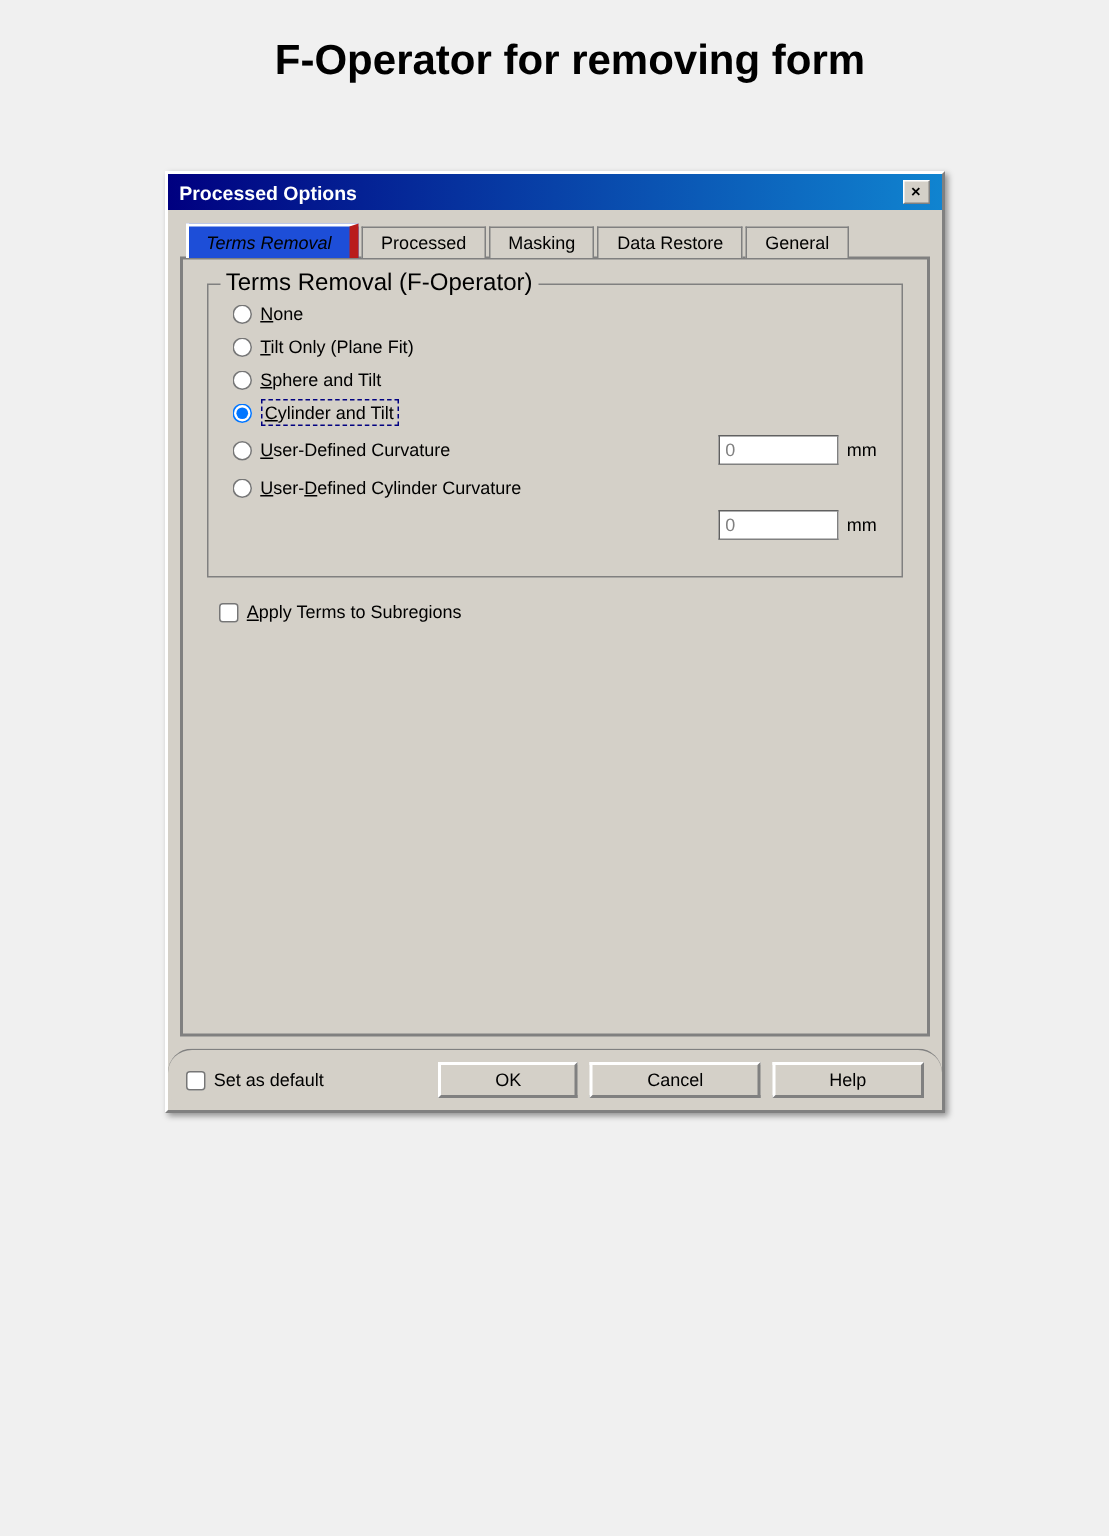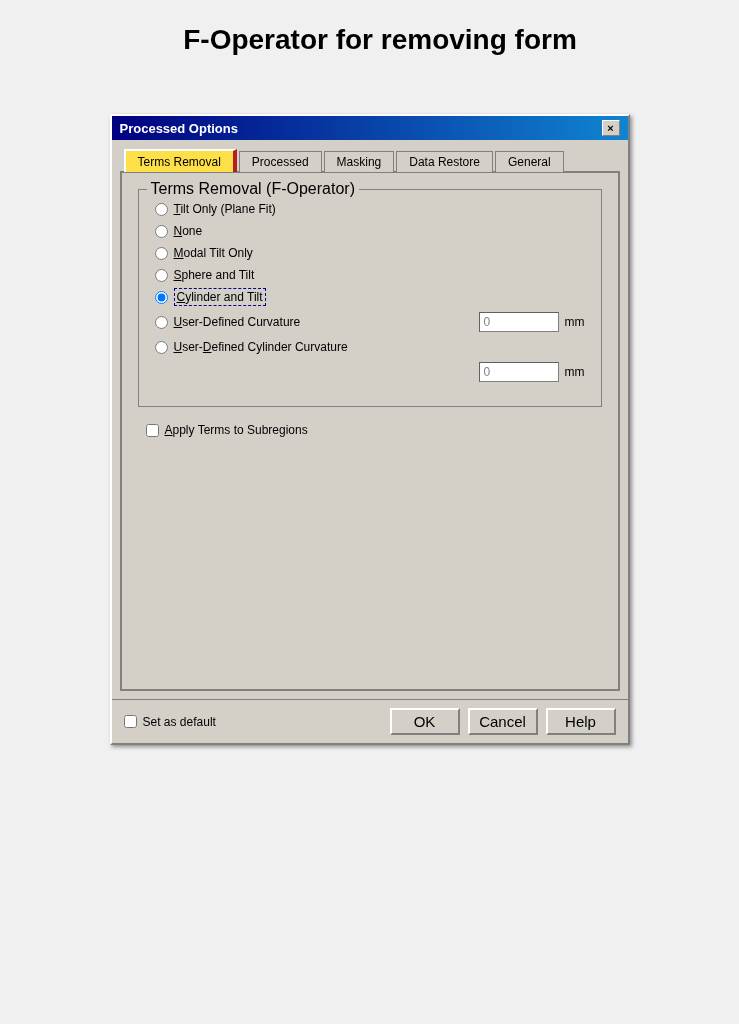--- a/index.html
+++ b/index.html
@@ -85,27 +85,28 @@
       border-bottom: none;
       padding: 3px 12px;
       font-size: 12px;
       cursor: pointer;
       margin-right: 2px;
       position: relative;
       top: 1px;
     }
 
     .tab.active {
-      background: #fde047;
+      background: #1d4ed8;
       border-top: 2px solid #ffffff;
       border-left: 2px solid #ffffff;
-      border-right: 4px solid #b91c1c;
+      border-right: 6px solid #b91c1c;
       font-weight: normal;
       z-index: 2;
       padding-top: 4px;
+      font-style: italic;
     }
 
     .tab-content-area {
       background: #d4d0c8;
       border: 2px solid #808080;
       border-top: 2px solid #808080;
       padding: 16px;
       min-height: 520px;
     }
 
@@ -193,40 +194,41 @@
     }
 
     
     .dialog-footer {
       display: flex;
       align-items: center;
       padding: 8px 12px;
       border-top: 1px solid #808080;
       background: #d4d0c8;
       gap: 8px;
+      border-radius: 16px;
     }
 
     .footer-left {
       display: flex;
       align-items: center;
       flex: 1;
     }
 
     .footer-buttons {
       display: flex;
       gap: 8px;
     }
 
     .win-button {
       background: #d4d0c8;
       border: 2px solid #808080;
       border-top: 2px solid #ffffff;
       border-left: 2px solid #ffffff;
-      padding: 3px 8px;
-      font-size: 15px;
+      padding: 3px 36px;
+      font-size: 12px;
       cursor: pointer;
       min-width: 70px;
       text-align: center;
     }
 
     .footer-checkbox {
       display: flex;
       align-items: center;
       gap: 6px;
       font-size: 12px;
@@ -258,39 +260,33 @@
         <div class="tab">Data Restore</div>
         <div class="tab">General</div>
       </div>
 
       <div class="tab-content-area">
 
         <div class="group-box">
           <span class="group-box-legend">Terms Removal  (F-Operator)</span>
 
           <div class="radio-row">
+            <input type="radio" name="terms" id="radio-none" style="">
+            <label class="radio-label" for="radio-none">
+              <span class="underline-char">N</span>one
+            </label>
+          </div>
+
+          <div class="radio-row">
             <input type="radio" name="terms" id="radio-tilt-only" style="">
             <label class="radio-label" for="radio-tilt-only">
               <span class="underline-char">T</span>ilt Only (Plane Fit)
             </label>
           </div>
 
-          <div class="radio-row">
-            <input type="radio" name="terms" id="radio-none" style="">
-            <label class="radio-label" for="radio-none">
-              <span class="underline-char">N</span>one
-            </label>
-          </div>
-
-          <div class="radio-row">
-            <input type="radio" name="terms" id="radio-modal-tilt" style="">
-            <label class="radio-label" for="radio-modal-tilt">
-              <span class="underline-char">M</span>odal Tilt Only
-            </label>
-          </div>
 
           <div class="radio-row">
             <input type="radio" name="terms" id="radio-sphere-tilt" style="">
             <label class="radio-label" for="radio-sphere-tilt">
               <span class="underline-char">S</span>phere and Tilt
             </label>
           </div>
 
 
           <div class="radio-row">

